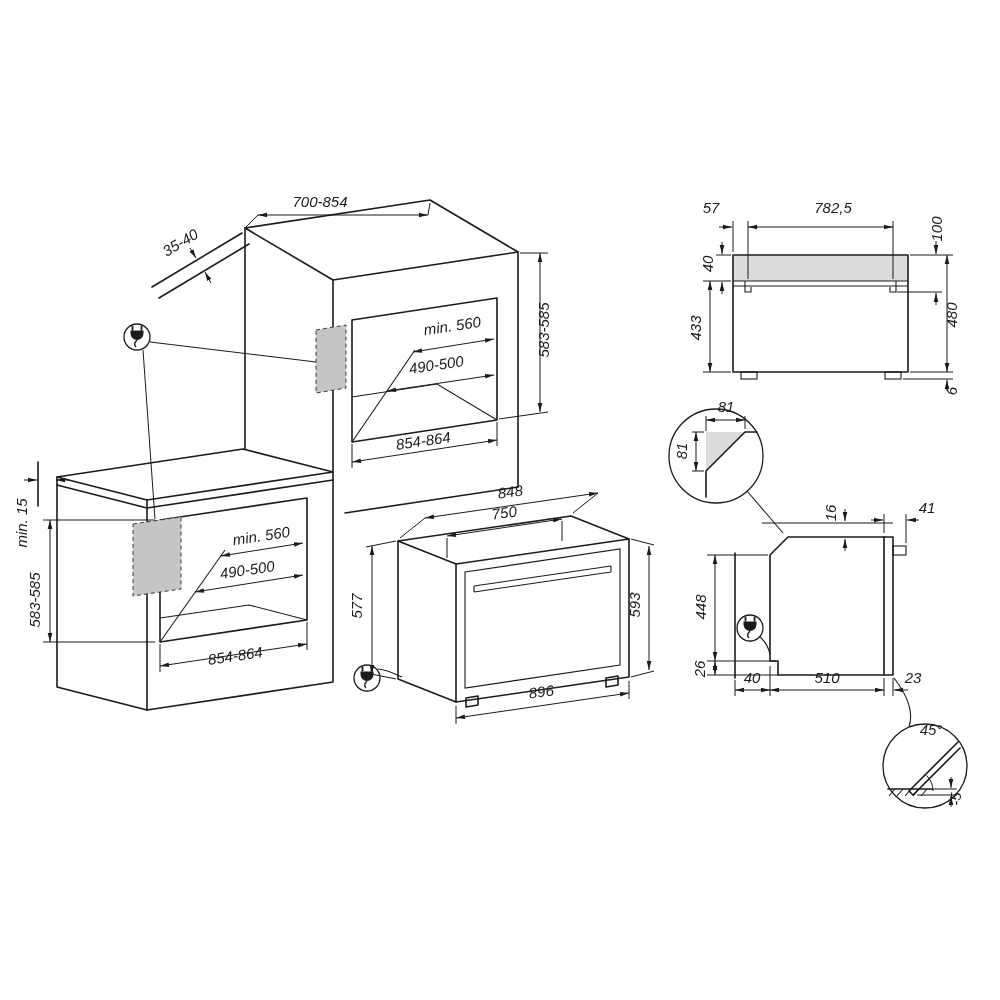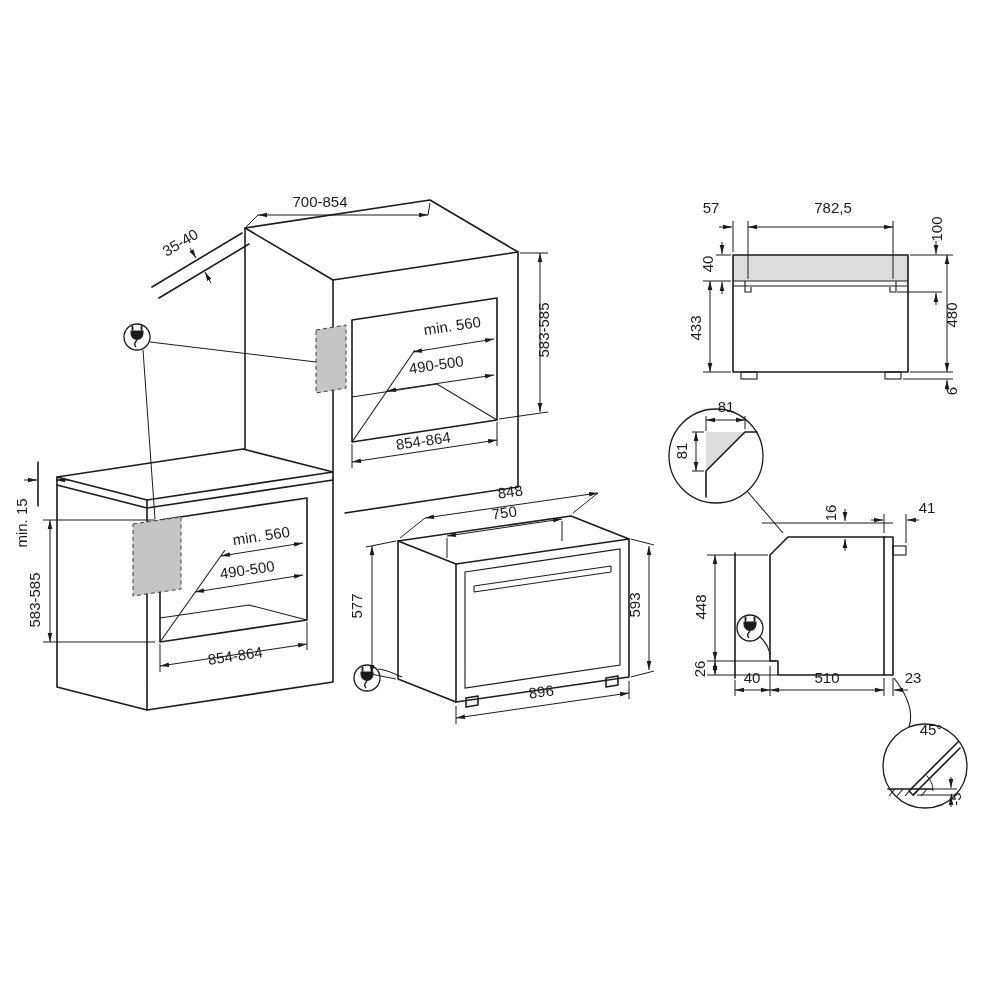--- a/index.html
+++ b/index.html
@@ -1,16 +1,16 @@
 <!DOCTYPE html>
 <html><head>
 <meta charset="utf-8">
 <style>
   html,body{margin:0;padding:0;background:#ffffff;}
-  .stage{width:1000px;height:1000px;position:relative;background:#fff;overflow:hidden;}
+  .stage{width:1000px;height:1000px;position:relative;background:#fff;overflow:hidden;font-style:italic;}
   svg{display:block;font-family:"Liberation Sans", sans-serif;}
   .e{fill:none;stroke:#1b1b1b;stroke-width:1.6;stroke-linejoin:round;stroke-linecap:round;}
   .d{fill:none;stroke:#1b1b1b;stroke-width:1;}
   .t{font-size:15px;fill:#1b1b1b;text-anchor:middle;}
   .panel{fill:#c5c5c5;stroke:#3c3c3c;stroke-width:1;stroke-dasharray:4,3;}
   .band{fill:#dcdcdc;stroke:none;}
   .wedge{fill:#dcdcdc;stroke:none;}
   .thin{fill:none;stroke:#1b1b1b;stroke-width:1.1;}
 </style>
 </head>

